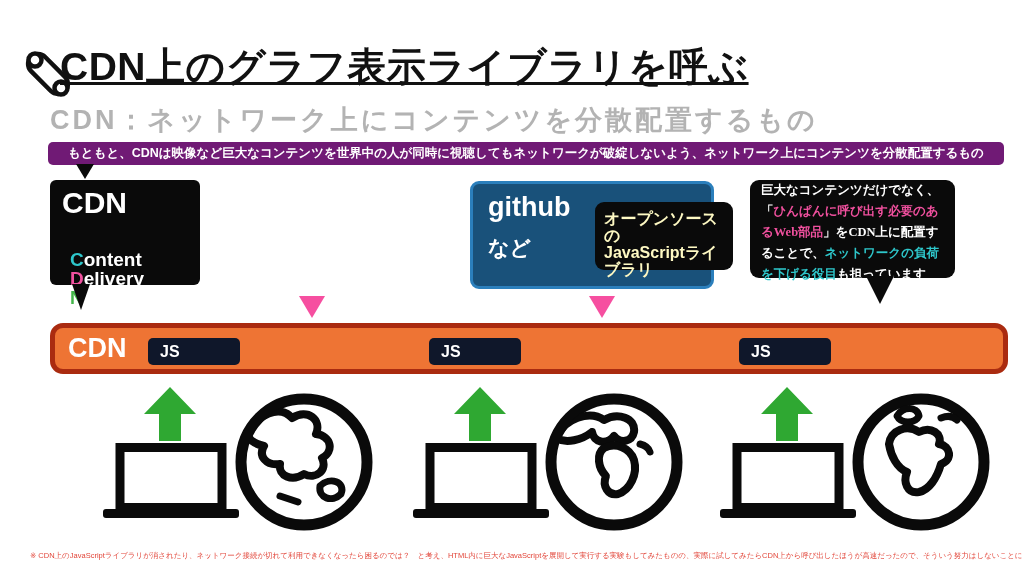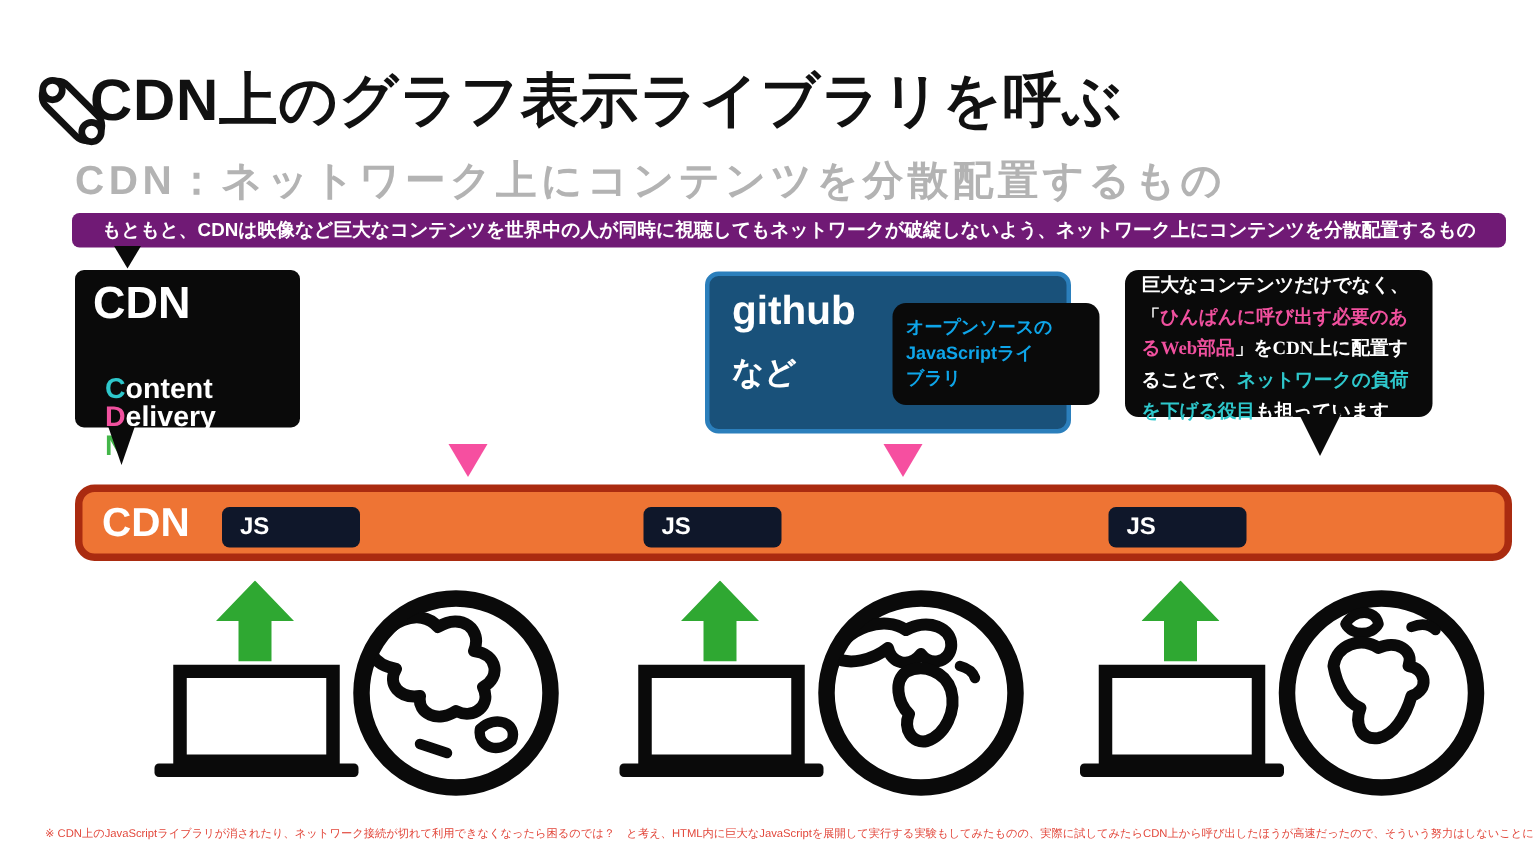--- a/index.html
+++ b/index.html
@@ -2,21 +2,21 @@
 <html><head>
 <meta charset="utf-8">
 <style>
   html,body{margin:0;padding:0;background:#fff;}
   .slide{position:relative;width:1024px;height:576px;background:#ffffff;overflow:hidden;
          font-family:"Liberation Sans","DejaVu Sans",sans-serif;}
 
   
   .scroll-icon{position:absolute;left:22px;top:44px;}
   .page-title{position:absolute;left:60px;top:40px;font-size:39px;font-weight:bold;color:#111;
-              letter-spacing:0.5px;white-space:nowrap;}
+              letter-spacing:0.5px;white-space:nowrap;text-decoration:underline;}
   .page-subtitle{position:absolute;left:50px;top:102px;font-size:27px;font-weight:bold;color:#b3b3b3;
               letter-spacing:3px;white-space:nowrap;}
 
   
   .explainer{position:absolute;left:48px;top:142px;width:956px;height:23px;background:#701a75;
              border-radius:5px;color:#fff;font-size:12.5px;font-weight:bold;text-align:center;
              line-height:23px;white-space:nowrap;}
   .explainer-tail{position:absolute;left:76px;top:164px;width:0;height:0;
              border-left:9px solid transparent;border-right:9px solid transparent;
              border-top:15px solid #0a0a0a;}
@@ -35,22 +35,22 @@
            border-radius:9px;box-sizing:border-box;color:#fff;}
   .video-box{left:207px;width:256px;}
   .video-box .t{position:absolute;left:17px;top:14px;font-size:25px;font-weight:bold;}
   .video-box .s{position:absolute;left:15px;top:63px;font-size:17px;font-weight:bold;}
   .film-icon{position:absolute;right:10px;top:11px;}
 
   .github-box{left:470px;width:244px;padding-left:43px;}
   .github-box .t{position:absolute;left:15px;top:8px;font-size:27px;font-weight:bold;}
   .github-box .s{position:absolute;left:15px;top:50px;font-size:21px;font-weight:bold;text-align:center;}
   .github-note{position:absolute;left:122px;top:18px;width:138px;height:68px;background:#0a0a0a;
-           border-radius:9px;box-sizing:border-box;padding:8px 9px;font-size:12px;font-weight:bold;
-           line-height:17px;color:#0ea5e9;white-space:pre-line;}
+           border-radius:9px;box-sizing:border-box;padding:8px 9px;font-size:16px;font-weight:bold;
+           line-height:17px;color:#fef9c3;white-space:pre-line;}
 
   .web-parts-note{position:absolute;left:750px;top:180px;width:205px;height:98px;background:#0a0a0a;
            border-radius:9px;box-sizing:border-box;padding:0 11px;color:#fff;
            font-size:12.5px;font-weight:bold;line-height:21px;font-family:Liberation Serif, serif;}
   .seg-pink{color:#f0509e;} .seg-cyan{color:#2ec7cb;}
   .web-parts-tail{position:absolute;left:866px;top:276px;width:0;height:0;
            border-left:14px solid transparent;border-right:14px solid transparent;
            border-top:28px solid #0a0a0a;}
 
   .pink-tri{position:absolute;top:296px;width:0;height:0;

